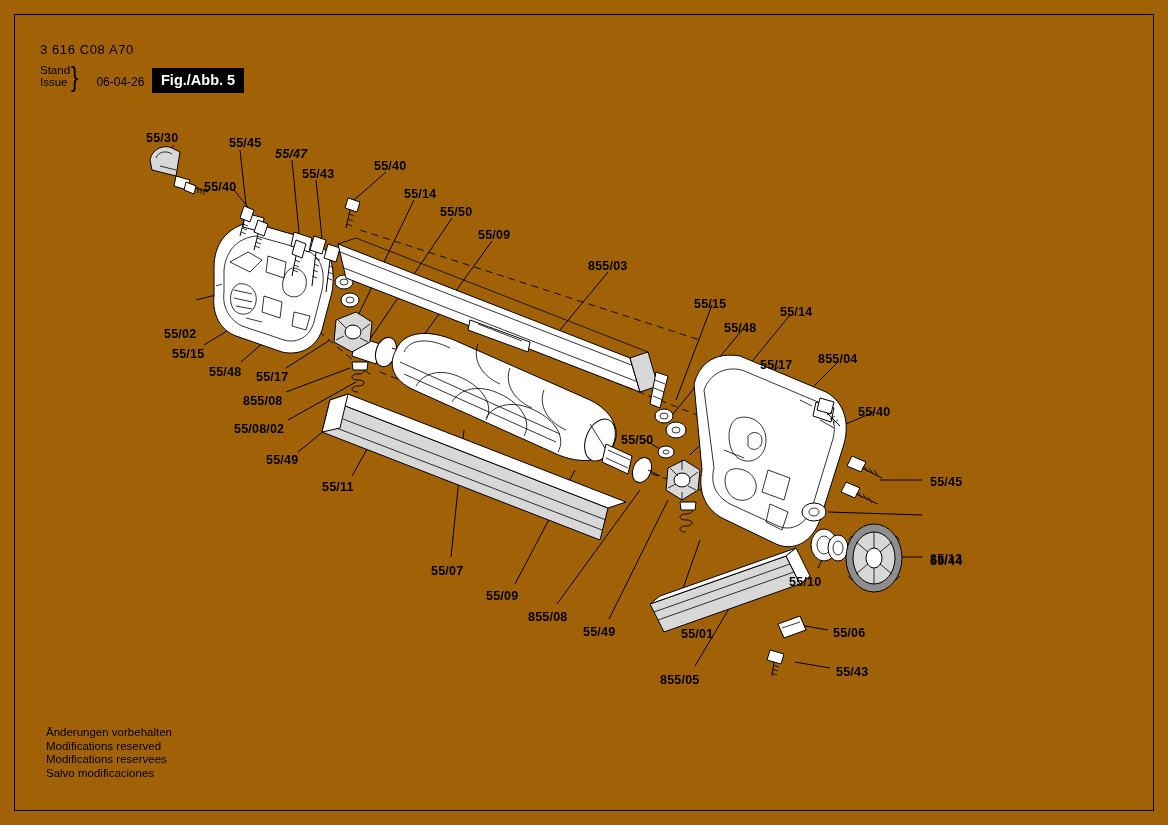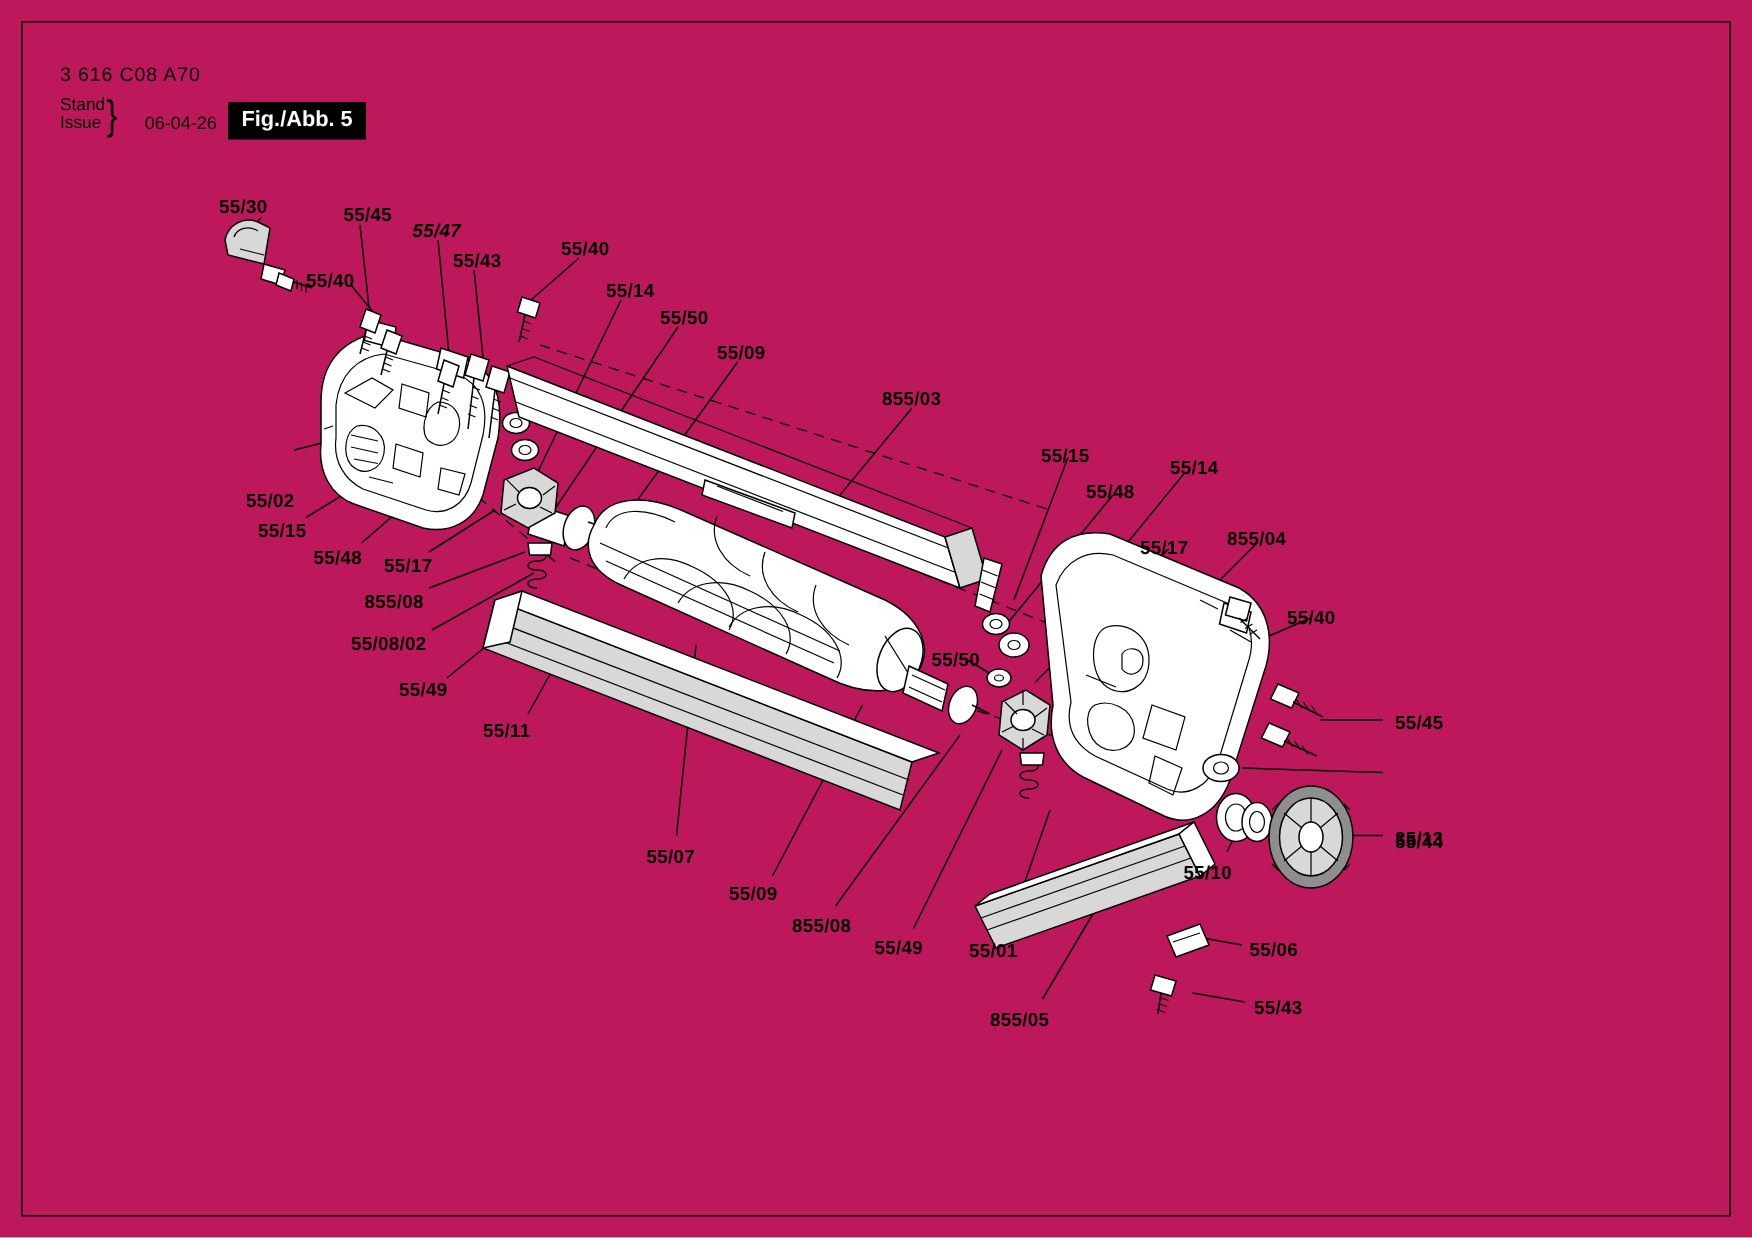--- a/index.html
+++ b/index.html
@@ -8,21 +8,21 @@
     background: #ffffff;
   }
   body {
     font-family: "Liberation Sans", sans-serif;
     color: #000000;
   }
   #page {
     position: relative;
     width: 1168px;
     height: 825px;
-    background: #be185d;
+    background: #a16207;
     overflow: hidden;
   }
   .frame {
     position: absolute;
     left: 14px;
     top: 14px;
     width: 1140px;
     height: 797px;
     border: 1.5px solid #000;
     box-sizing: border-box;
@@ -421,30 +421,36 @@
   <div class="callout" style="left:209px;  top:365px;">55/48</div>
   <div class="callout" style="left:256px;  top:370px;">55/17</div>
   <div class="callout" style="left:243px;  top:394px;">855/08</div>
   <div class="callout" style="left:234px;  top:422px;">55/08/02</div>
   <div class="callout" style="left:266px;  top:453px;">55/49</div>
   <div class="callout" style="left:322px;  top:480px;">55/11</div>
   <div class="callout" style="left:431px;  top:564px;">55/07</div>
   <div class="callout" style="left:486px;  top:589px;">55/09</div>
   <div class="callout" style="left:528px;  top:610px;">855/08</div>
   <div class="callout" style="left:583px;  top:625px;">55/49</div>
-  <div class="callout" style="left:646px;  top:627px;text-align:center;">55/01</div>
+  <div class="callout" style="left:681px;  top:627px;text-align:center;">55/01</div>
   <div class="callout" style="left:660px;  top:673px;">855/05</div>
   <div class="callout" style="left:694px;  top:297px;">55/15</div>
   <div class="callout" style="left:780px;  top:305px;">55/14</div>
   <div class="callout" style="left:724px;  top:321px;">55/48</div>
   <div class="callout" style="left:760px;  top:358px;">55/17</div>
   <div class="callout" style="left:818px;  top:352px;">855/04</div>
   <div class="callout" style="left:621px;  top:433px;">55/50</div>
   <div class="callout" style="left:858px;  top:405px;">55/40</div>
   <div class="callout" style="left:930px;  top:475px;">55/45</div>
   <div class="callout" style="left:930px;  top:511px;margin-top:43px;">55/44</div>
   <div class="callout" style="left:930px;  top:552px;">35/13</div>
   <div class="callout" style="left:789px;  top:575px;">55/10</div>
   <div class="callout" style="left:833px;  top:626px;">55/06</div>
   <div class="callout" style="left:836px;  top:665px;">55/43</div>
 
+  <div class="footer">
+    <div>Änderungen vorbehalten</div>
+    <div>Modifications reserved</div>
+    <div>Modifications reservees</div>
+    <div>Salvo modificaciones</div>
+  </div>
 
 </div>
 
 </body></html>

